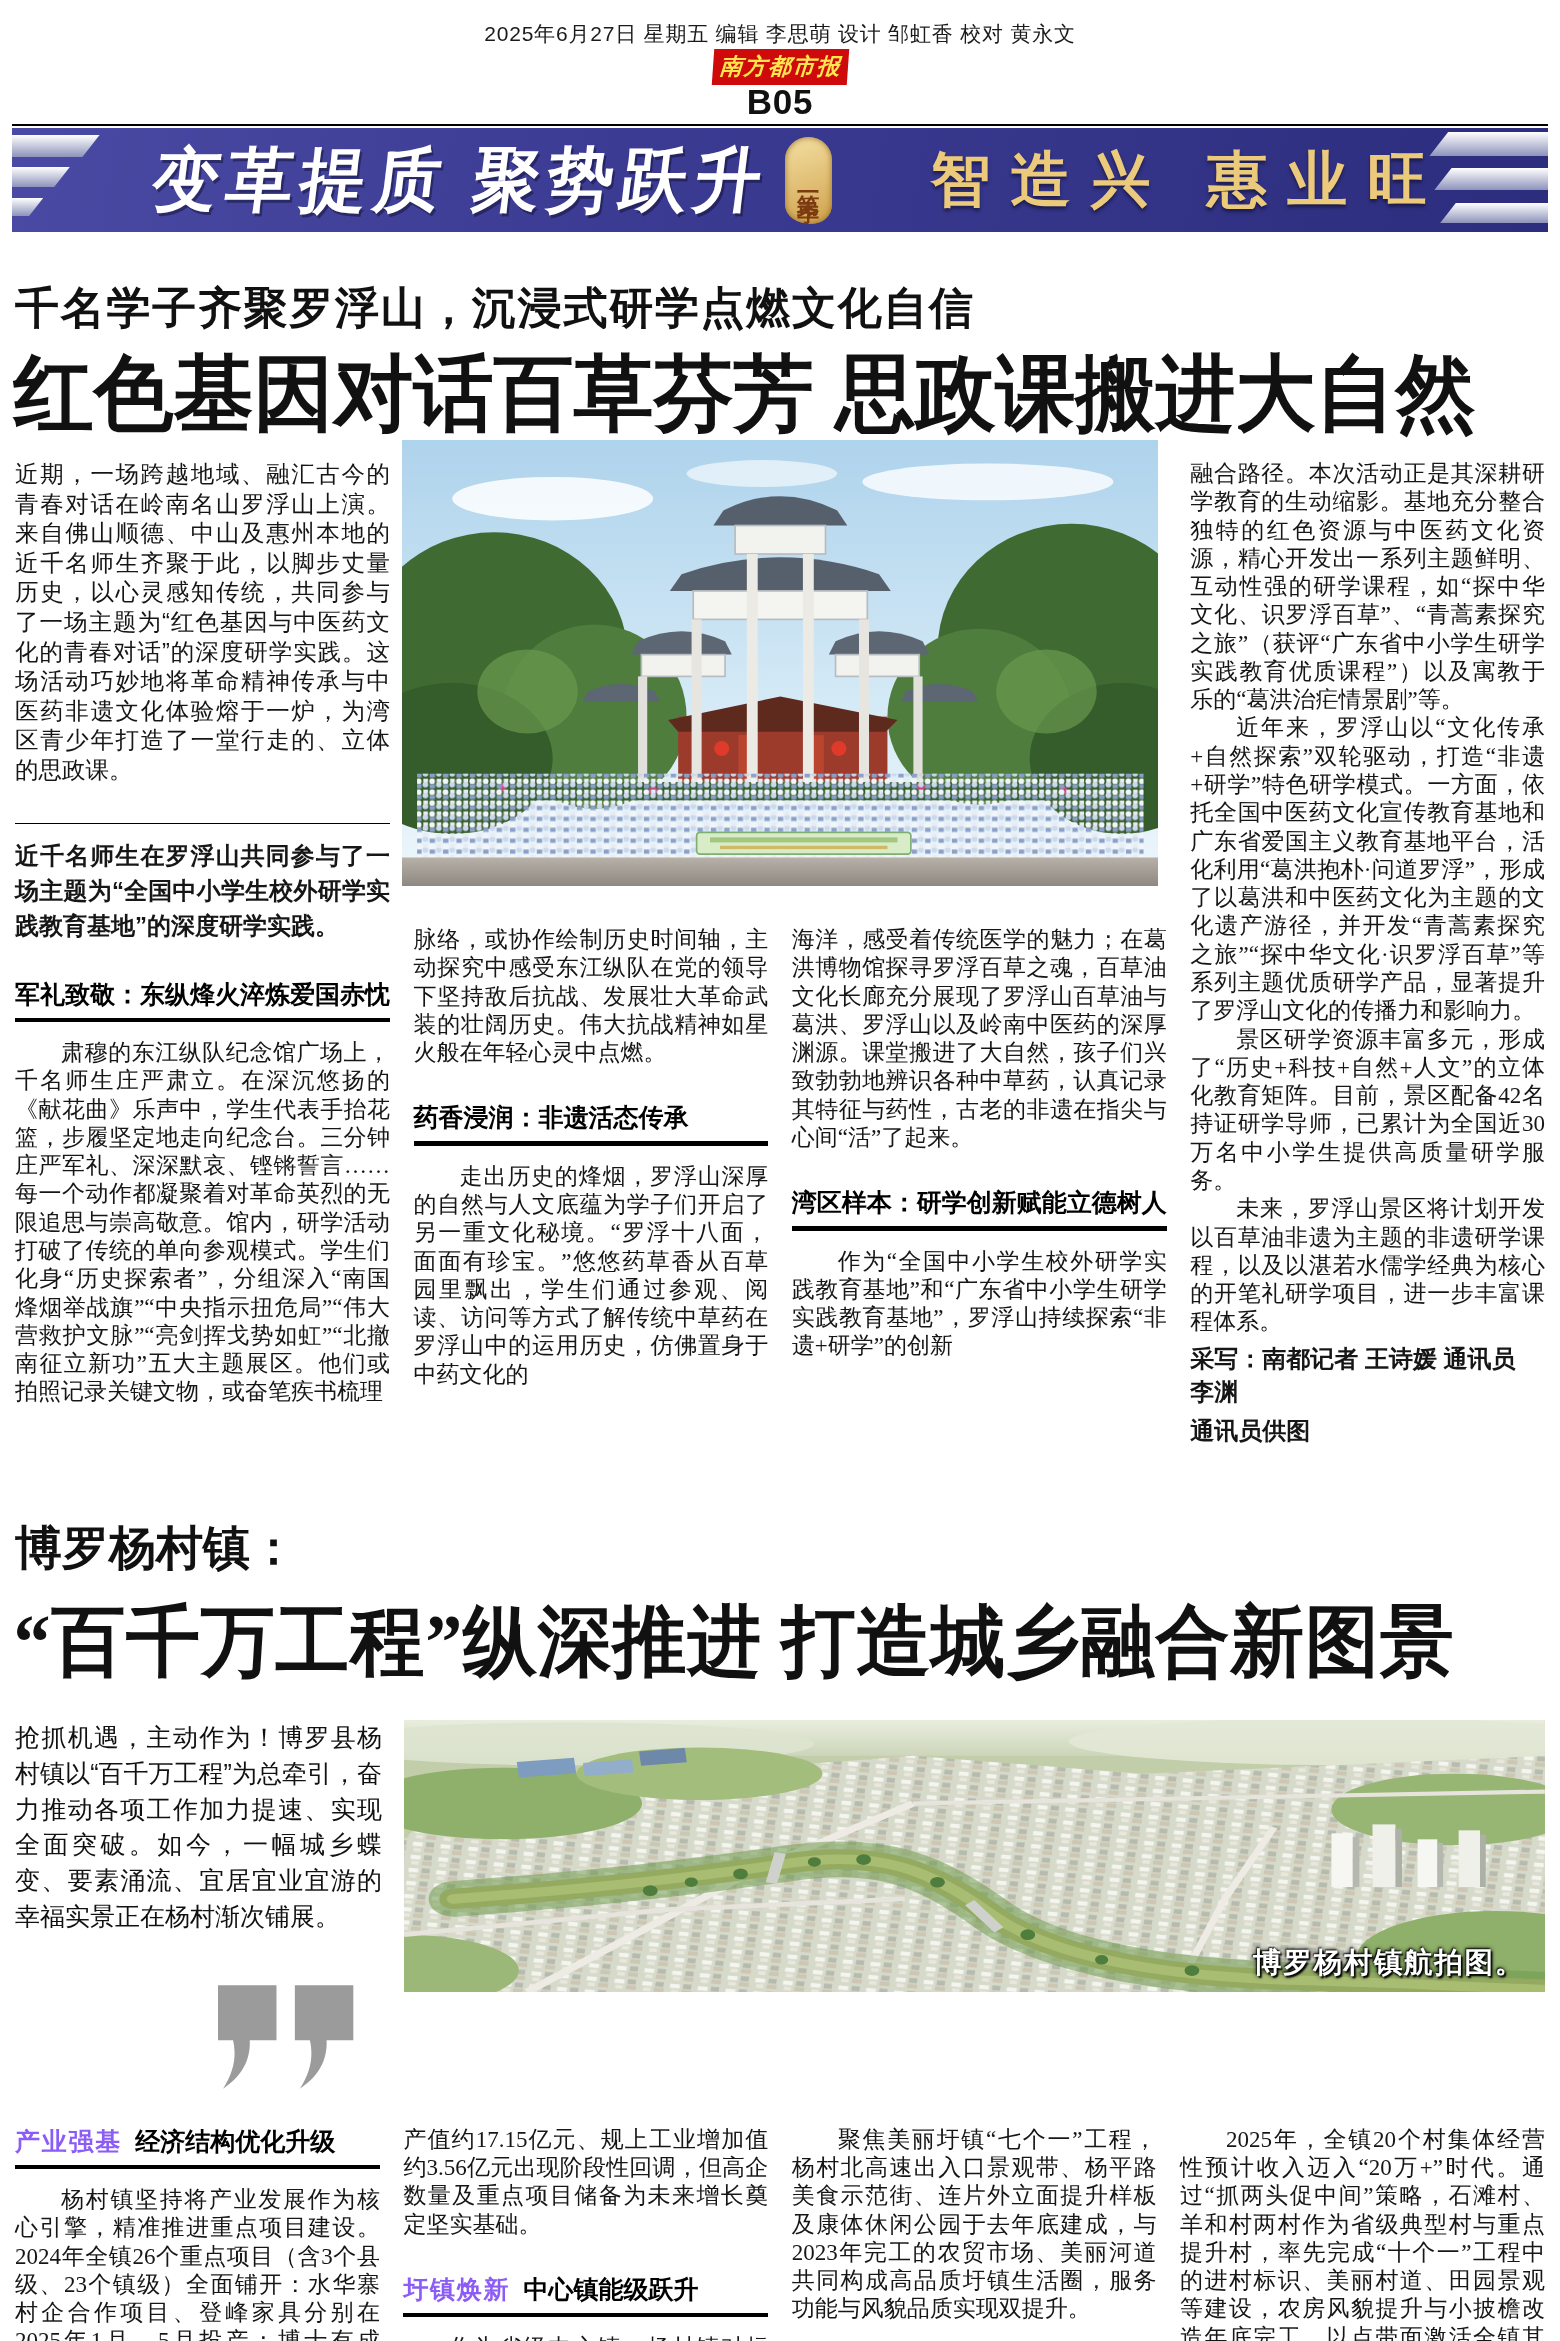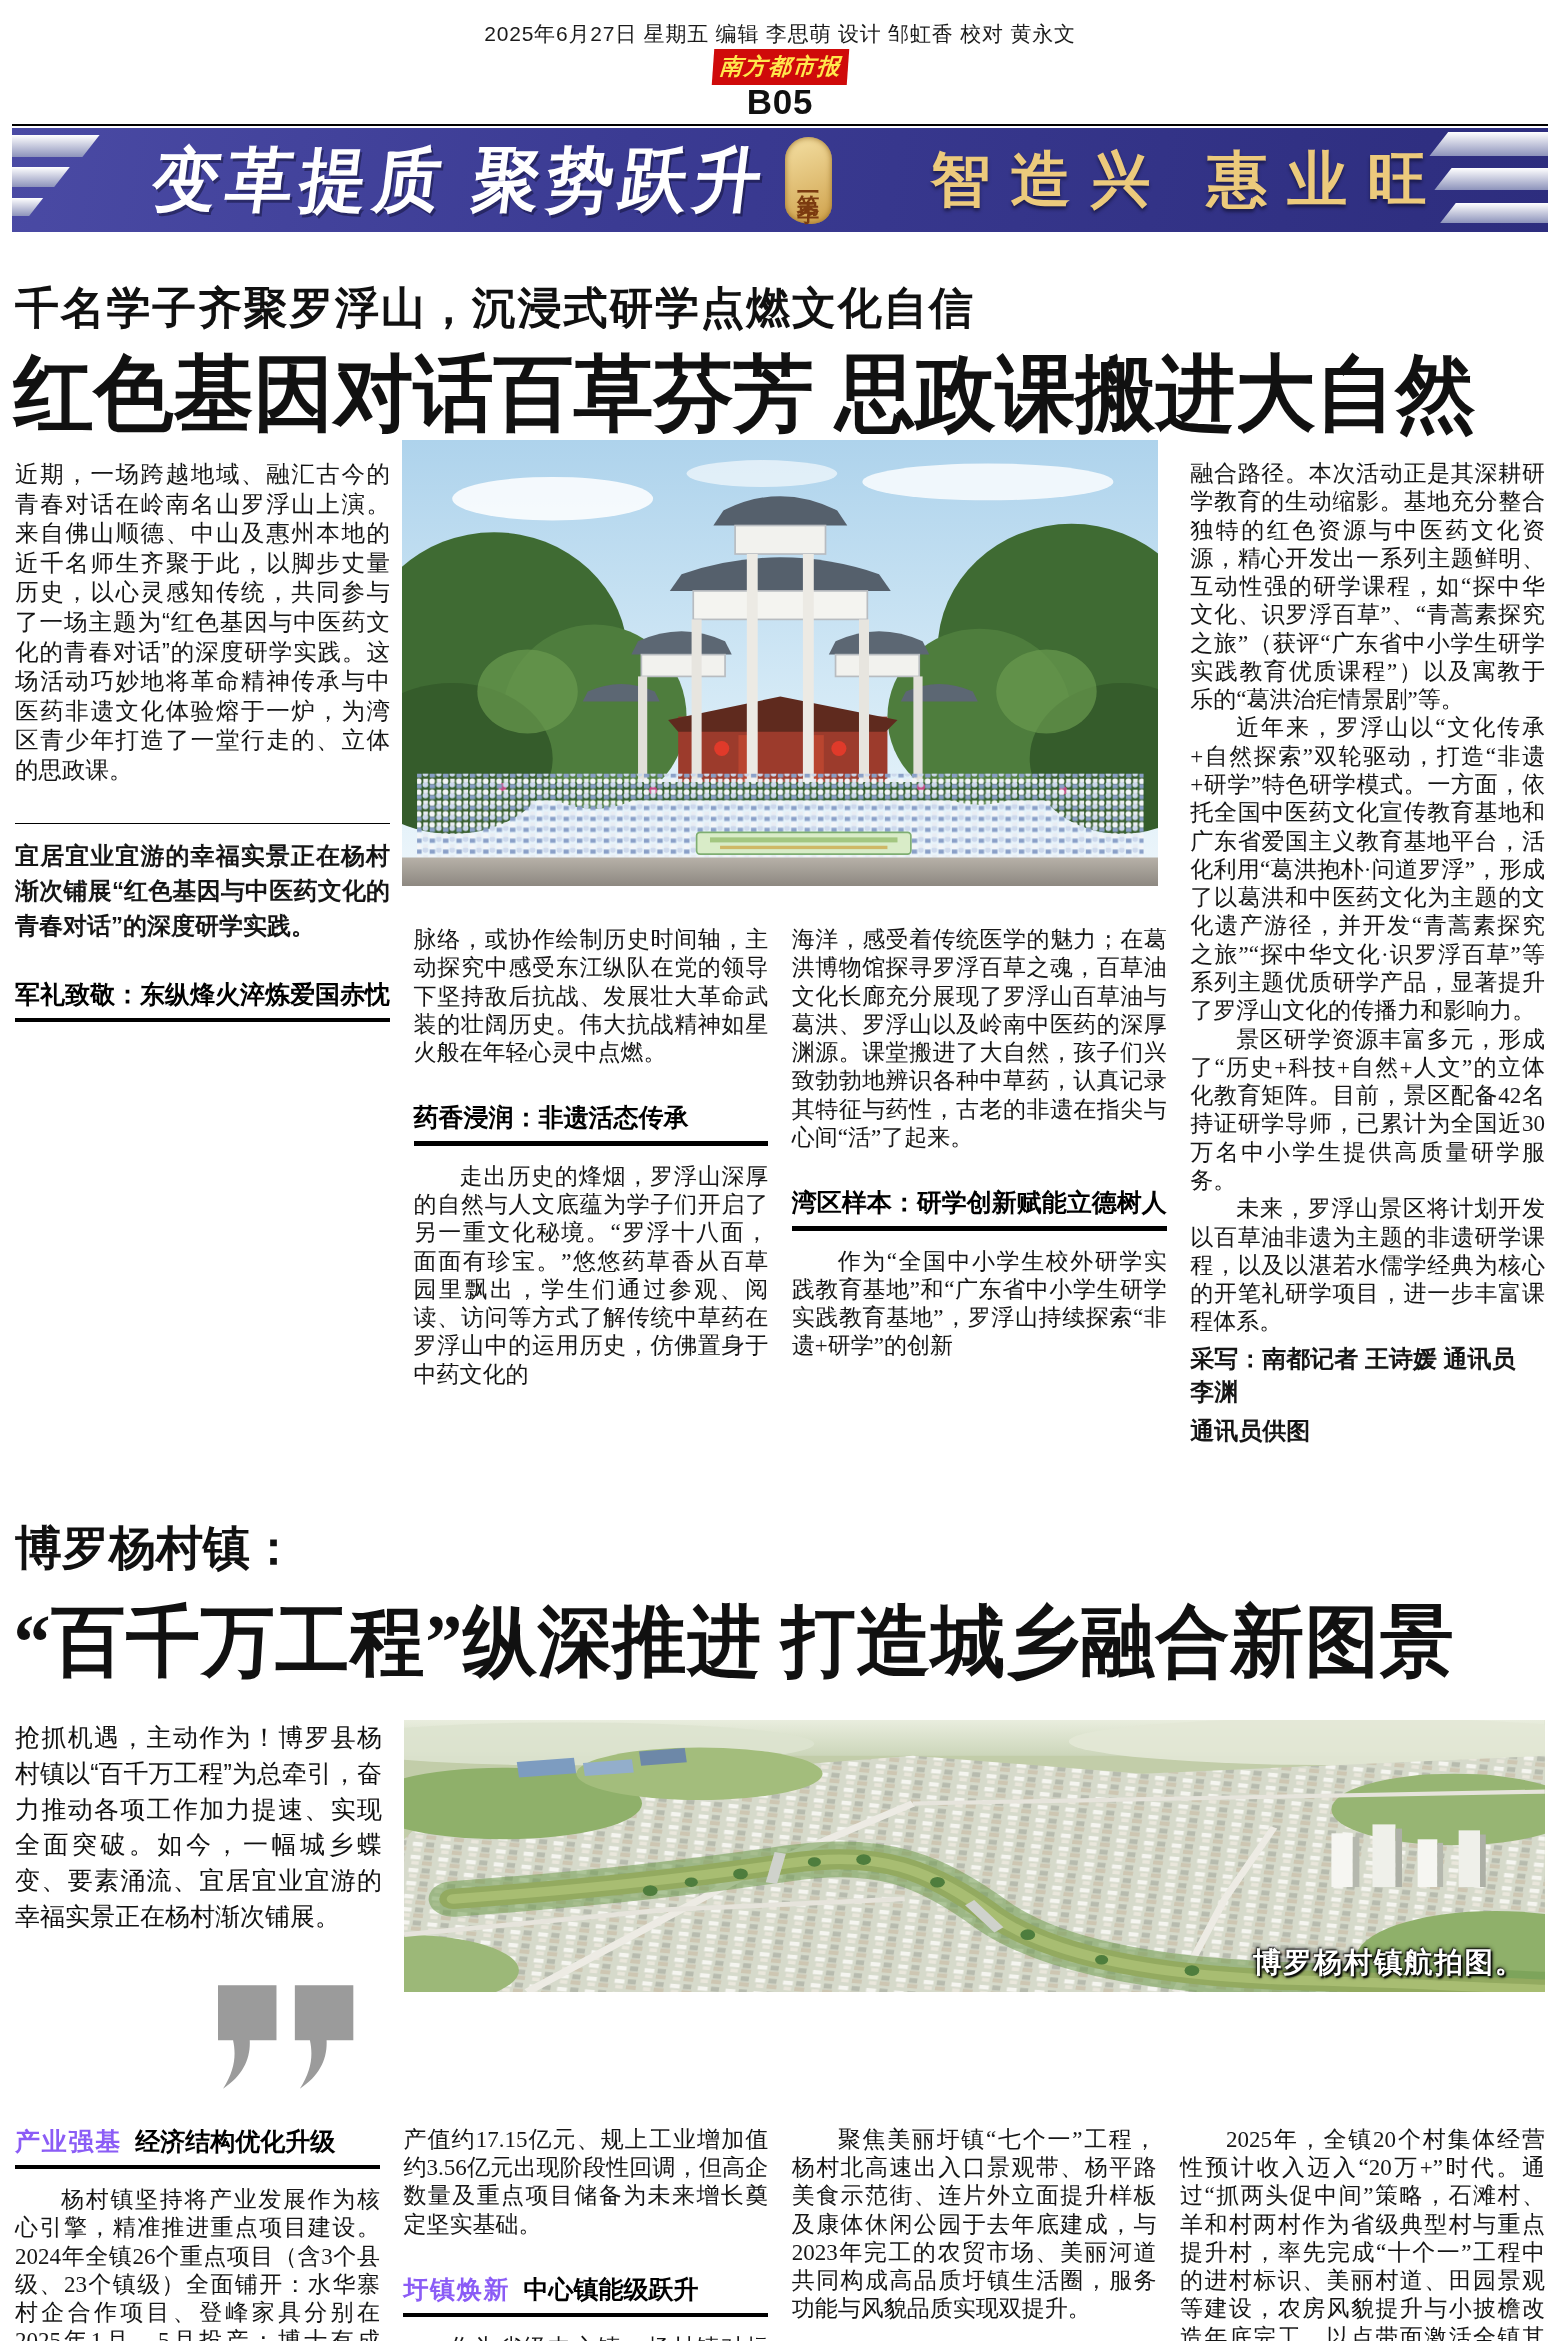--- a/index.html
+++ b/index.html
@@ -177,23 +177,26 @@
           <rect x="368" y="474" width="224" height="6" fill="#7fae52" opacity="0.6"></rect>
           <rect x="380" y="484" width="200" height="4" fill="#caa23c" opacity="0.7"></rect>
 
           <rect x="0" y="498" width="904" height="34" fill="url(#plaza)"></rect>
         </svg>
       </div>
 
       <div class="bodytxt">
         <p class="intro1">近期，一场跨越地域、融汇古今的青春对话在岭南名山罗浮山上演。来自佛山顺德、中山及惠州本地的近千名师生齐聚于此，以脚步丈量历史，以心灵感知传统，共同参与了一场主题为“红色基因与中医药文化的青春对话”的深度研学实践。这场活动巧妙地将革命精神传承与中医药非遗文化体验熔于一炉，为湾区青少年打造了一堂行走的、立体的思政课。</p>
         <div class="cap-rule"></div>
-        <p class="photo-cap">宜居宜业宜游的幸福实景正在杨村渐次铺展“红色基因与中医药文化的青春对话”的深度研学实践。</p>
+        <p class="photo-cap">近千名师生在罗浮山共同参与了一场主题为“全国中小学生校外研学实践教育基地”的深度研学实践。</p>
         <div class="sec-h">军礼致敬：东纵烽火淬炼爱国赤忱</div>
         <div class="sec-rule"></div>
+        <div class="song">
+          <p class="ind">肃穆的东江纵队纪念馆广场上，千名师生庄严肃立。在深沉悠扬的《献花曲》乐声中，学生代表手抬花篮，步履坚定地走向纪念台。三分钟庄严军礼、深深默哀、铿锵誓言……每一个动作都凝聚着对革命英烈的无限追思与崇高敬意。馆内，研学活动打破了传统的单向参观模式。学生们化身“历史探索者”，分组深入“南国烽烟举战旗”“中央指示扭危局”“伟大营救护文脉”“亮剑挥戈势如虹”“北撤南征立新功”五大主题展区。他们或拍照记录关键文物，或奋笔疾书梳理</p>
+        </div>
       </div>
 
       <div class="bodytxt pad-photo">
         <div class="song">
           <p>脉络，或协作绘制历史时间轴，主动探究中感受东江纵队在党的领导下坚持敌后抗战、发展壮大革命武装的壮阔历史。伟大抗战精神如星火般在年轻心灵中点燃。</p>
         </div>
         <div class="sec-h">药香浸润：非遗活态传承</div>
         <div class="sec-rule"></div>
         <div class="song">
           <p class="ind">走出历史的烽烟，罗浮山深厚的自然与人文底蕴为学子们开启了另一重文化秘境。“罗浮十八面，面面有珍宝。”悠悠药草香从百草园里飘出，学生们通过参观、阅读、访问等方式了解传统中草药在罗浮山中的运用历史，仿佛置身于中药文化的</p>

